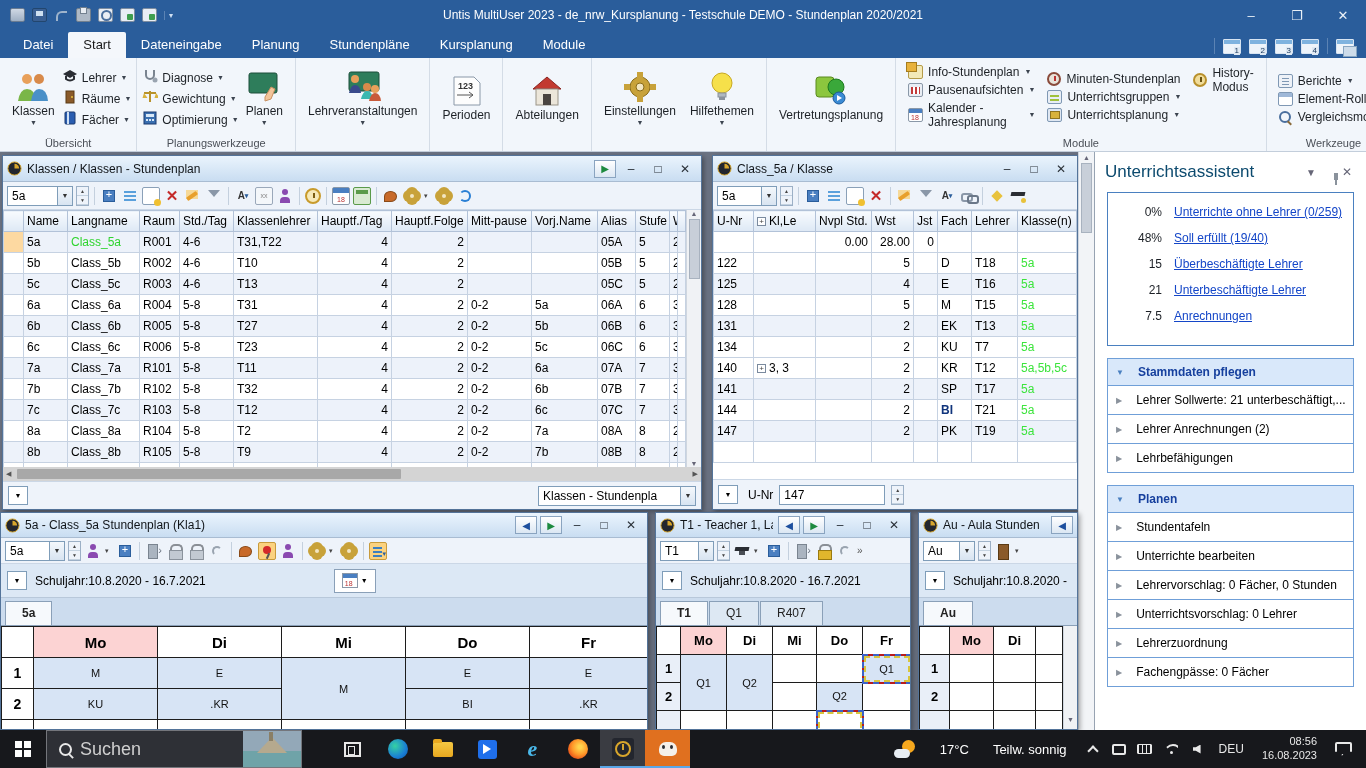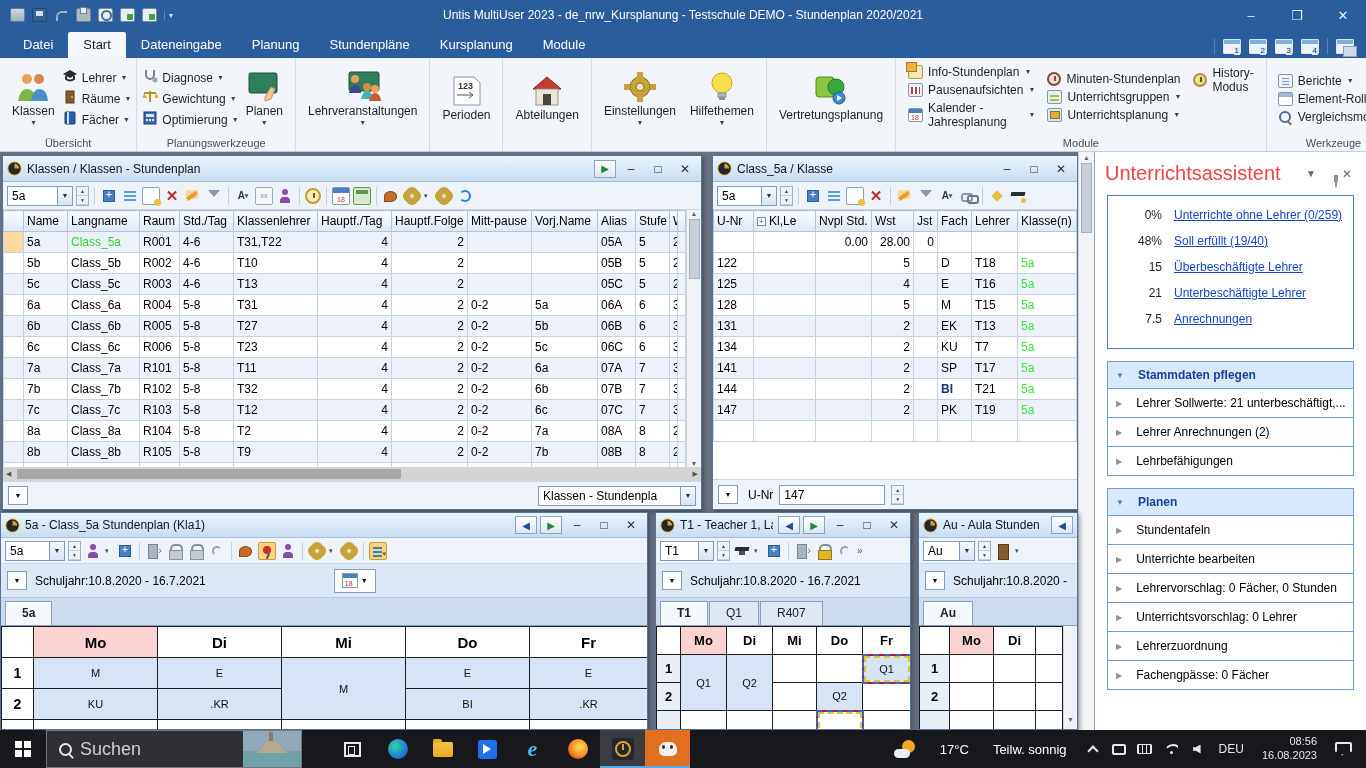--- a/index.html
+++ b/index.html
@@ -176,21 +176,21 @@
   table.tt td{height:31px;font-size:11px;background:#fff;color:#111}
   table.tt td.fill{background:#d7e4f5}
   table.tt td.selq{border:2px dashed #3c62c8;outline:2px dashed #d8c63e;outline-offset:-3px}
   table.tt.small th.day{font-size:13px;height:28px}
   table.tt.small td{height:28px}
   table.tt.small th.pnum{font-size:13px;background:#e9eff8}
 
   
   .assistant{position:absolute;left:1094px;top:152px;width:272px;height:578px;background:#fff;border-left:1px solid #97a3b2;padding:4px 0;overflow:hidden}
   .as-head{display:flex;align-items:center;padding:6px 10px 8px}
-  .as-title{font-size:20px;color:#ef4444;flex:1;white-space:nowrap;overflow:hidden}
+  .as-title{font-size:17px;color:#0c4a6e;flex:1;white-space:nowrap;overflow:hidden}
   .as-ic{width:18px;color:#667;font-size:10px;text-align:center}
   .pin{position:relative;width:14px;height:14px}
   .pin::before{content:"";position:absolute;left:5px;top:1px;width:4px;height:7px;background:#8a929c}
   .pin::after{content:"";position:absolute;left:6px;top:8px;width:2px;height:5px;background:#8a929c}
   .as-box{border:1px solid #4a80c0;margin:2px 12px 10px;padding:12px 8px 10px}
   .stat{display:flex;align-items:baseline;margin:0 0 12px}
   .stat .v{width:58px;text-align:right;padding-right:12px;font-size:12px;color:#1c2026}
   .stat a{color:#1446c8;font-size:12px;text-decoration:underline;white-space:nowrap;overflow:hidden}
   .section{border:1px solid #6f9fd8;margin:12px 12px 0}
   .sec-h{background:#d9e8fa;color:#16409e;font-weight:bold;font-size:12px;padding:6px 8px;display:flex;gap:14px;align-items:center;border-bottom:1px solid #6f9fd8}
@@ -938,20 +938,30 @@
             <tr>
               <td>134</td>
               <td></td>
               <td class="tr-r"></td>
               <td class="tr-r">2</td>
               <td class="tr-r"></td>
               <td>KU</td>
               <td>T7</td>
               <td class="kl-red">5a</td>
             </tr>
+            <tr>
+              <td>140</td>
+              <td><span class="plusbox">+</span>3, 3</td>
+              <td class="tr-r"></td>
+              <td class="tr-r">2</td>
+              <td class="tr-r"></td>
+              <td>KR</td>
+              <td>T12</td>
+              <td class="kl-red">5a,5b,5c</td>
+            </tr>
             <tr class="alt">
               <td>141</td>
               <td></td>
               <td class="tr-r"></td>
               <td class="tr-r">2</td>
               <td class="tr-r"></td>
               <td>SP</td>
               <td>T17</td>
               <td class="kl-red">5a</td>
             </tr>

